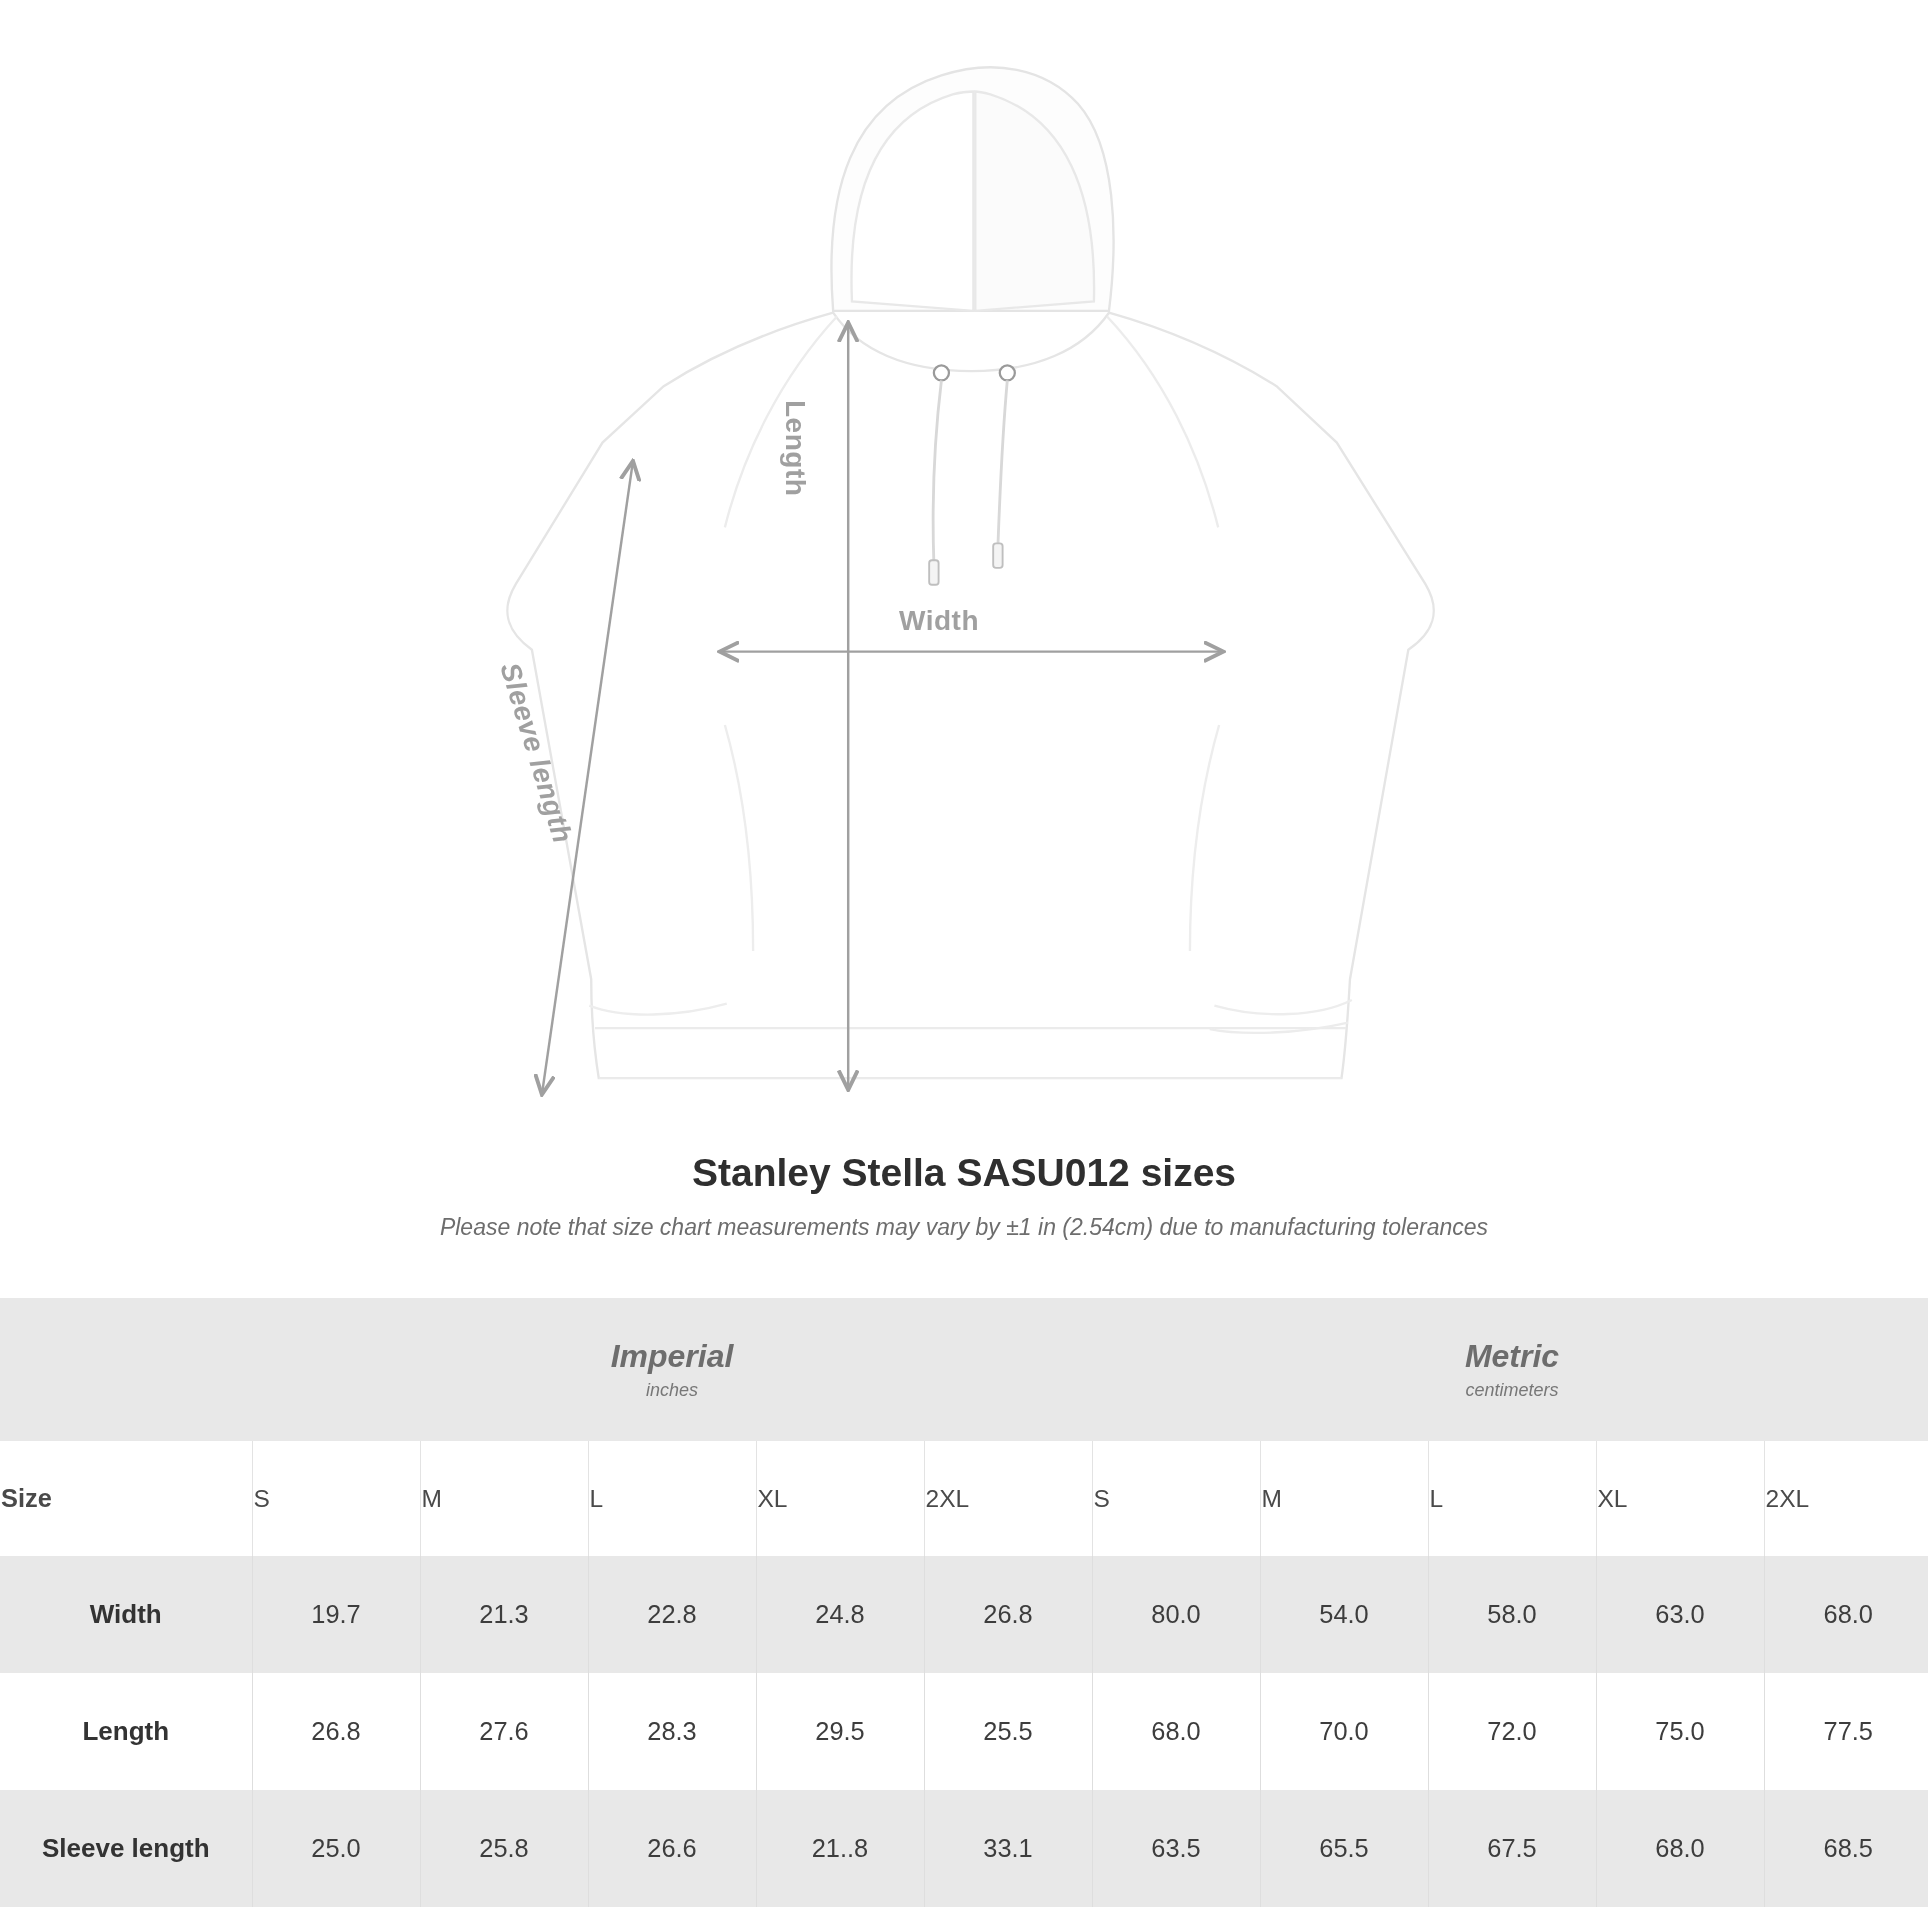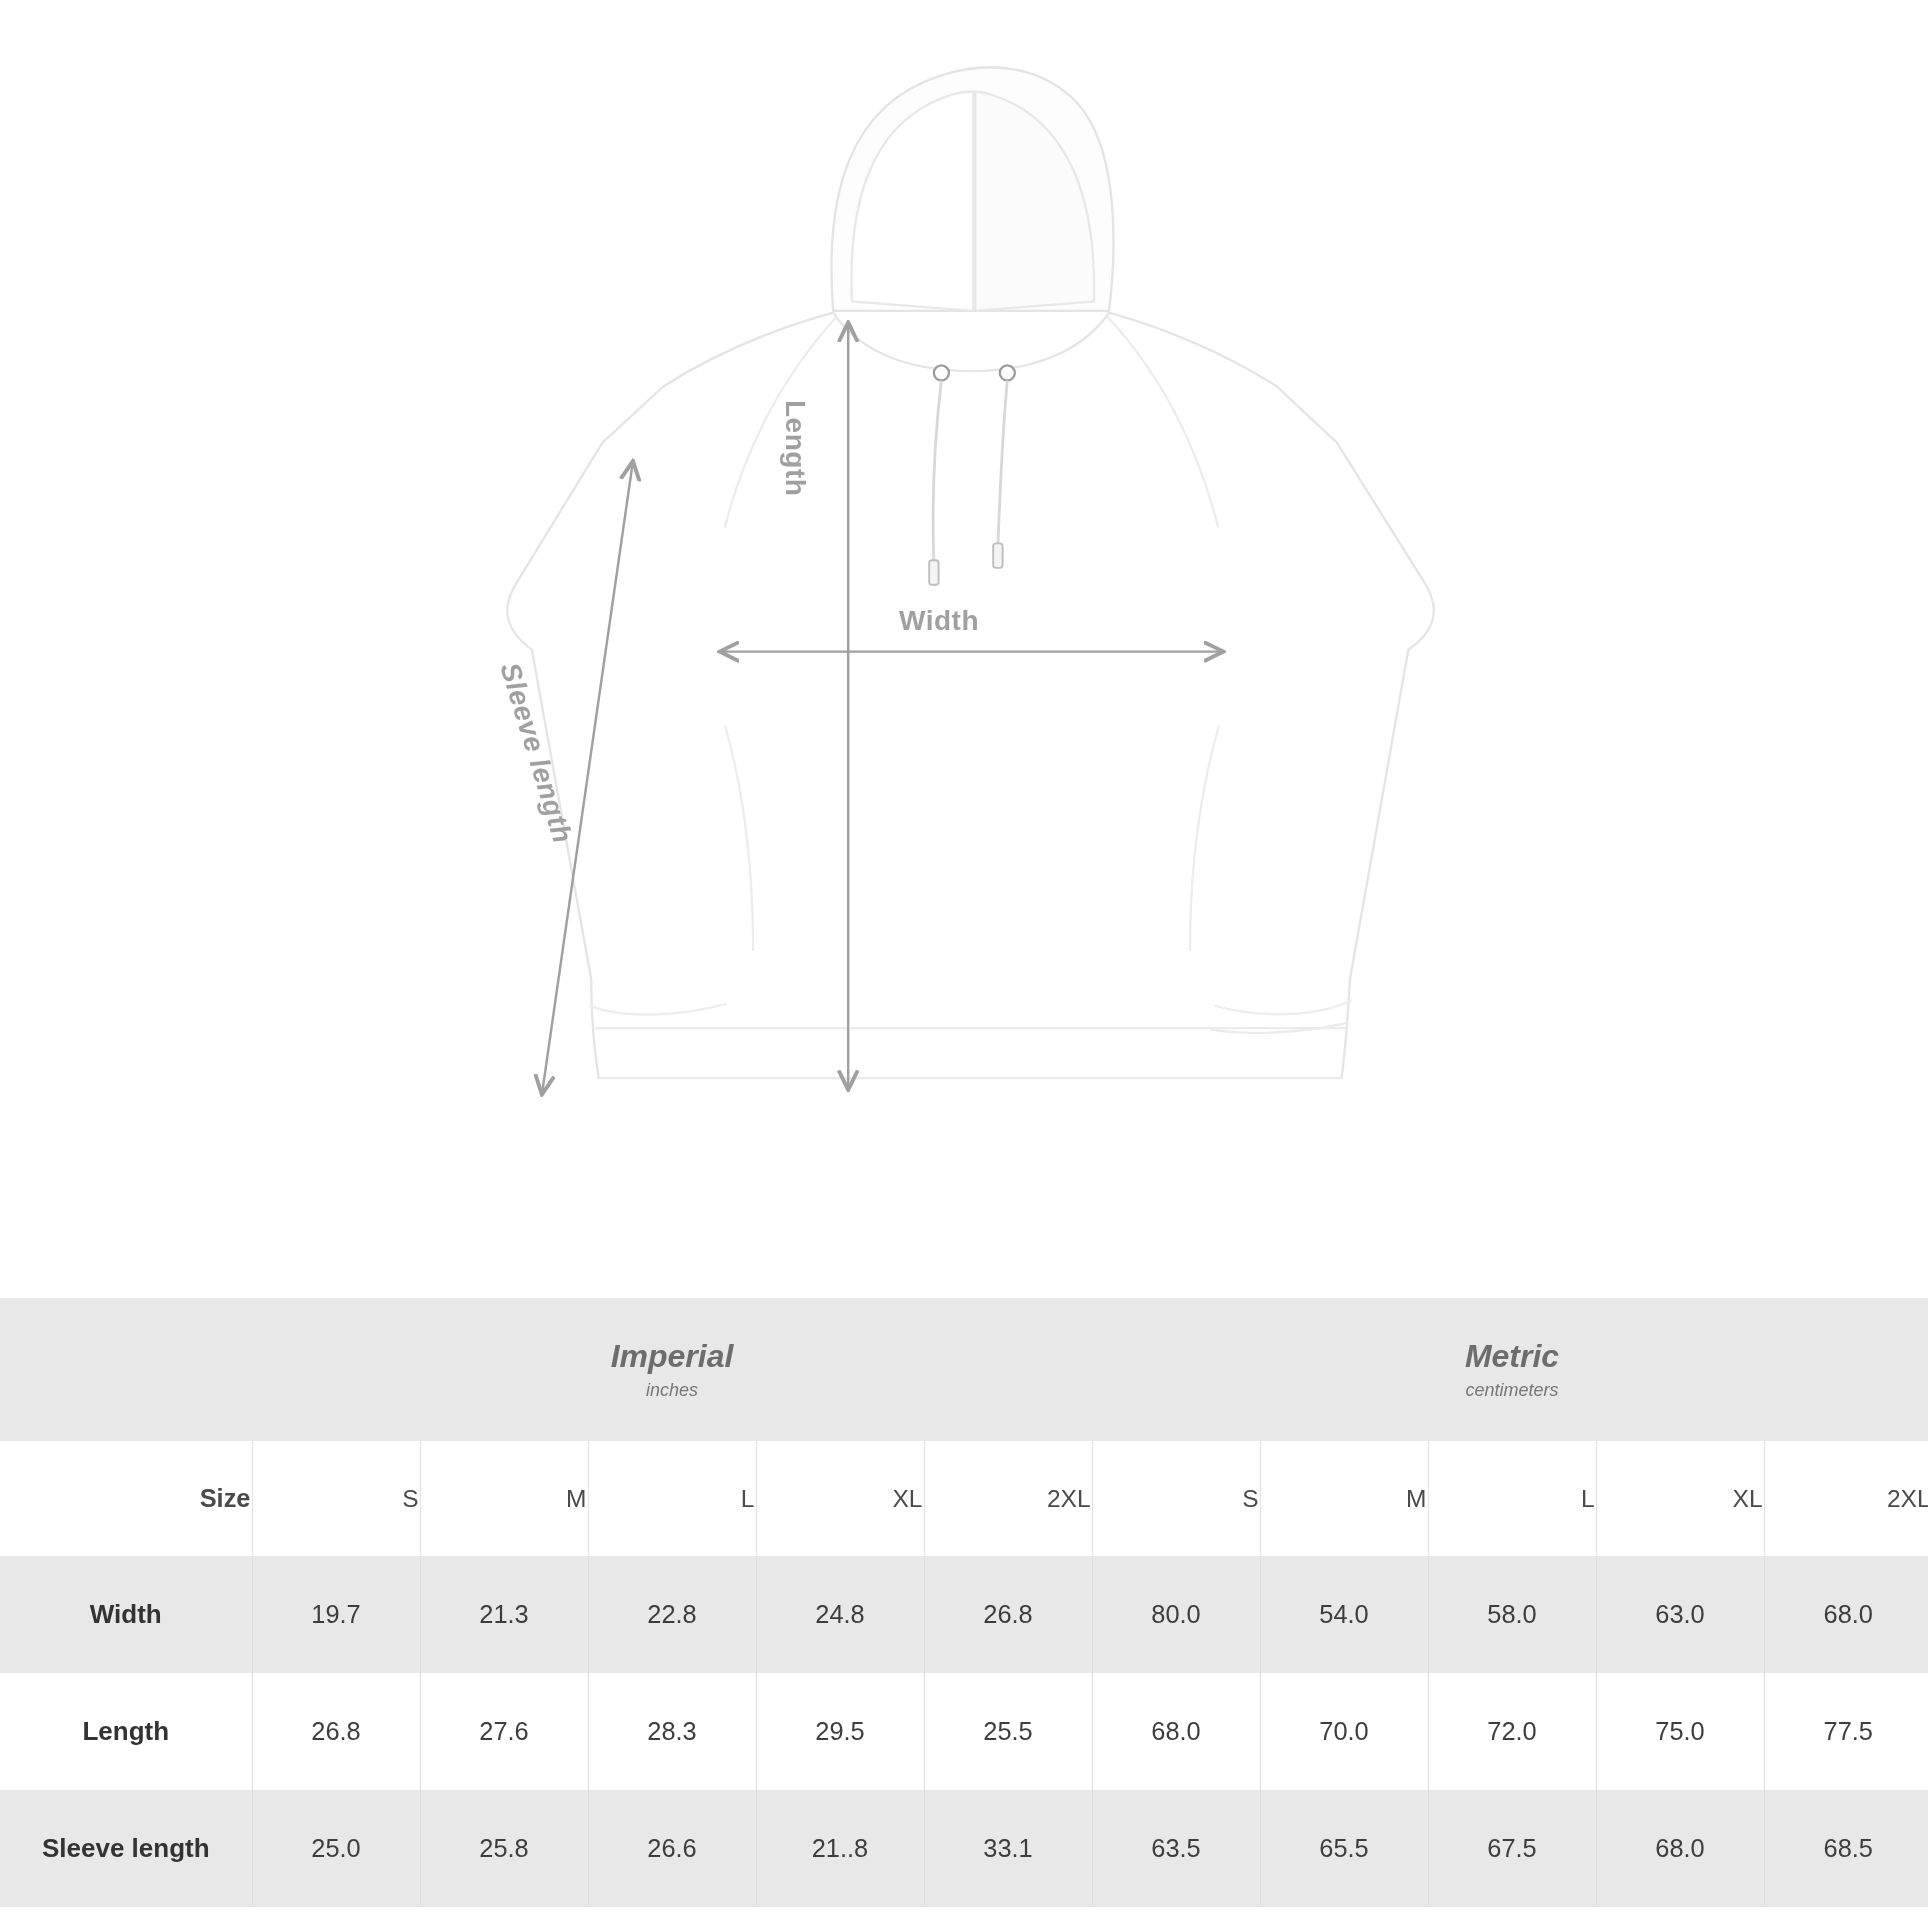--- a/index.html
+++ b/index.html
@@ -111,21 +111,21 @@
   .unit-sub {
     font-size: 18px;
     font-style: italic;
     color: #777777;
     margin-top: 5.6px;
   }
 
   .head-row td {
     background: #ffffff;
     height: 113px;
-    text-align: right;
+    text-align: left;
     vertical-align: middle;
     font-size: 24.5px;
     color: #4a4a4a;
     border-left: 0.9px solid #e3e3e3;
     border-right: 0.9px solid #e3e3e3;
   }
   .head-row td.rowhead {
     font-weight: bold;
     font-size: 25.4px;
     border-left: none;
@@ -217,20 +217,24 @@
       <line x1="901" y1="345" x2="901" y2="1155" stroke="#a0a0a0" stroke-width="2.6" marker-start="url(#arrTail)" marker-end="url(#arrHead)"></line>
 
       <line x1="672" y1="492" x2="576" y2="1160" stroke="#a0a0a0" stroke-width="2.6" marker-start="url(#arrTail)" marker-end="url(#arrHead)"></line>
     </svg>
 
     <div class="dim-label width-label">Width</div>
     <div class="dim-label length-label">Length</div>
     <div class="dim-label sleeve-label">Sleeve length</div>
   </div>
 
+  <div class="title-block">
+    <div class="chart-title">Stanley Stella SASU012  sizes</div>
+    <div class="chart-note">Please note that size chart measurements may vary by ±1 in (2.54cm) due to manufacturing tolerances</div>
+  </div>
 
   <div class="table-wrap">
     <table class="size-table">
       <colgroup>
         <col class="rowhead">
         <col class="datacol">
           <col class="datacol">
           <col class="datacol">
           <col class="datacol">
           <col class="datacol">

